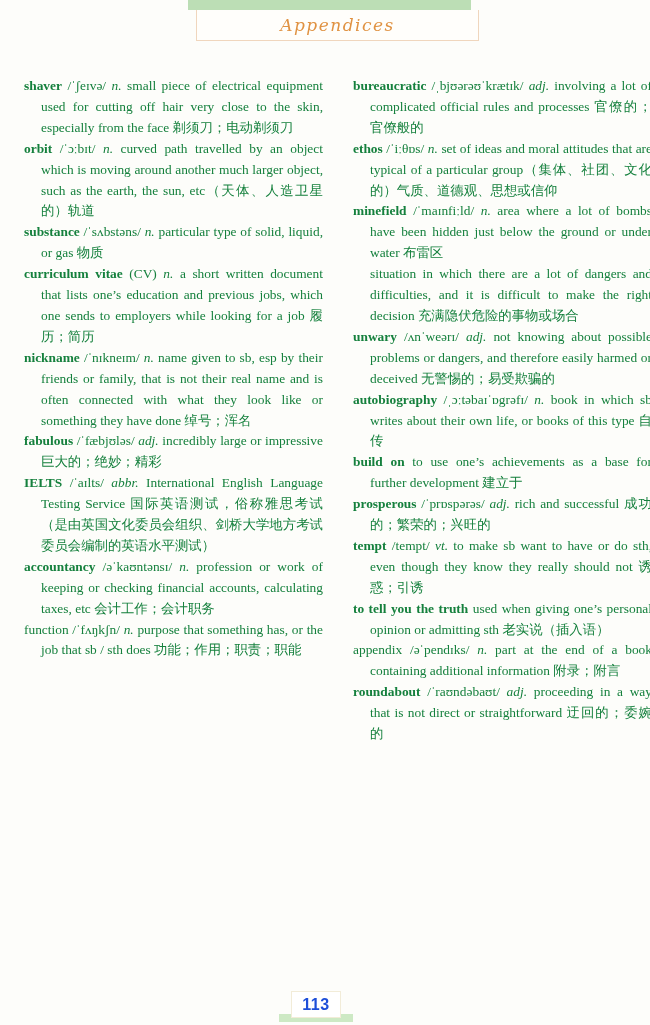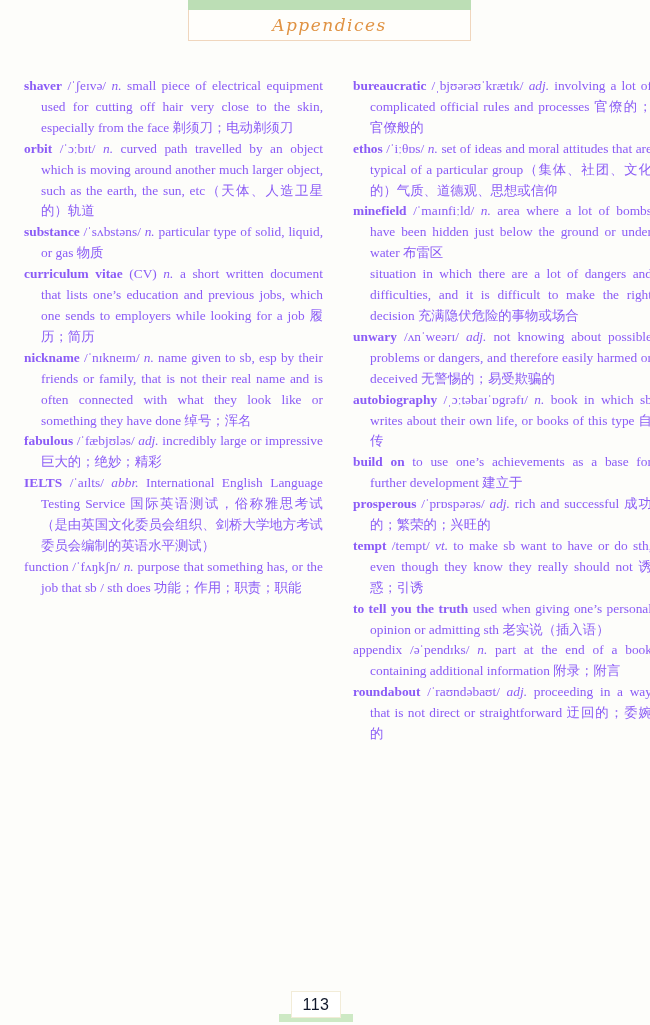--- a/index.html
+++ b/index.html
@@ -10,21 +10,21 @@
     font-family:"Liberation Serif", serif;
     overflow:hidden;
   }
   
   .band {
     position:absolute; left:188px; top:0; width:283px; height:10px;
     background:linear-gradient(90deg,#b4d9ad 0%,#cfe8c6 35%,#bede b8 60%,#b9dcb2 100%);
     background-color:#bcdeb5;
   }
   .title-box {
-    position:absolute; left:188px; top:10px; width:283px; height:31px;
+    position:absolute; left:196px; top:10px; width:283px; height:31px;
     background:#fffefb;
     border:1px solid #f0d6bd; border-top:none;
     display:flex; align-items:center; justify-content:center;
     box-sizing:border-box;
   }
   .title-box span {
     font-family:"DejaVu Serif", serif;
     font-style:italic;
     font-size:17px;
     letter-spacing:1.5px;
@@ -33,41 +33,41 @@
   }
   
   .col { position:absolute; top:76px; width:299px; }
   .col-left  { left:24px; }
   .col-right { left:353px; }
   .entry {
     margin:0;
     padding-left:17px; text-indent:-17px;
     text-align:justify;
     font-size:13.4px; line-height:20.9px;
-    color:#8b5cf6;
+    color:#15803d;
   }
   .entry .head { font-weight:bold; }
   .entry .head.regular { font-weight:normal;margin-top:24px; }
   .entry .pos { font-style:italic; }
   .entry .body { white-space:pre-line; }
   
   .green-strip {
     position:absolute; left:279px; top:1014px; width:74px; height:8px;
     background:#cde9c4;
   }
   .page-num-box {
     position:absolute; left:291px; top:991px; width:50px; height:27px;
     background:#ffffff;
     border:1px solid #f2ecd8;
     display:flex; align-items:center; justify-content:center;
     box-sizing:border-box;
   }
   .page-num-box span {
     font-family:"Liberation Sans", sans-serif;
-    font-weight:normal; font-size:16px; color:#0f172a;
+    font-weight:bold; font-size:16px; color:#1d4ed8;
     letter-spacing:0.5px;
   }
 </style>
 </head>
 <body>
 
 <div class="page">
 
   <div class="band"></div>
   <div class="title-box">
@@ -84,20 +84,21 @@
 
   <p class="entry"><b class="head">curriculum vitae</b> <span class="phon">(CV)</span> <i class="pos">n.</i> <span class="body">a short written document that lists one’s education and previous jobs, which one sends to employers while looking for a job 履历；简历</span></p>
 
   <p class="entry"><b class="head">nickname</b> <span class="phon">/ˈnɪkneɪm/</span> <i class="pos">n.</i> <span class="body">name given to sb, esp by their friends or family, that is not their real name and is often connected with what they look like or something they have done 绰号；浑名</span></p>
 
 
   <p class="entry"><b class="head">fabulous</b> <span class="phon">/ˈfæbjʊləs/</span> <i class="pos">adj.</i> <span class="body">incredibly large or impressive 巨大的；绝妙；精彩</span></p>
 
   <p class="entry"><b class="head">IELTS</b> <span class="phon">/ˈaɪlts/</span> <i class="pos">abbr.</i> <span class="body">International English Language Testing Service 国际英语测试，俗称雅思考试（是由英国文化委员会组织、剑桥大学地方考试委员会编制的英语水平测试）</span></p>
 
+  <p class="entry"><b class="head">accountancy</b> <span class="phon">/əˈkaʊntənsɪ/</span> <i class="pos">n.</i> <span class="body">profession or work of keeping or checking financial accounts, calculating taxes, etc 会计工作；会计职务</span></p>
 
   <p class="entry"><b class="head regular">function</b> <span class="phon">/ˈfʌŋkʃn/</span> <i class="pos">n.</i> <span class="body">purpose that something has, or the job that sb / sth does 功能；作用；职责；职能</span></p>
 </div>
   <div class="col col-right">
   <p class="entry"><b class="head">bureaucratic</b> <span class="phon">/ˌbjʊərəʊˈkrætɪk/</span> <i class="pos">adj.</i> <span class="body">involving a lot of complicated official rules and processes 官僚的；官僚般的</span></p>
 
   <p class="entry"><b class="head">ethos</b> <span class="phon">/ˈiːθɒs/</span> <i class="pos">n.</i> <span class="body">set of ideas and moral attitudes that are typical of a particular group（集体、社团、文化的）气质、道德观、思想或信仰</span></p>
 
   <p class="entry"><b class="head">minefield</b> <span class="phon">/ˈmaɪnfiːld/</span> <i class="pos">n.</i> <span class="body">area where a lot of bombs have been hidden just below the ground or under water 布雷区
 situation in which there are a lot of dangers and difficulties, and it is difficult to make the right decision 充满隐伏危险的事物或场合</span></p>

